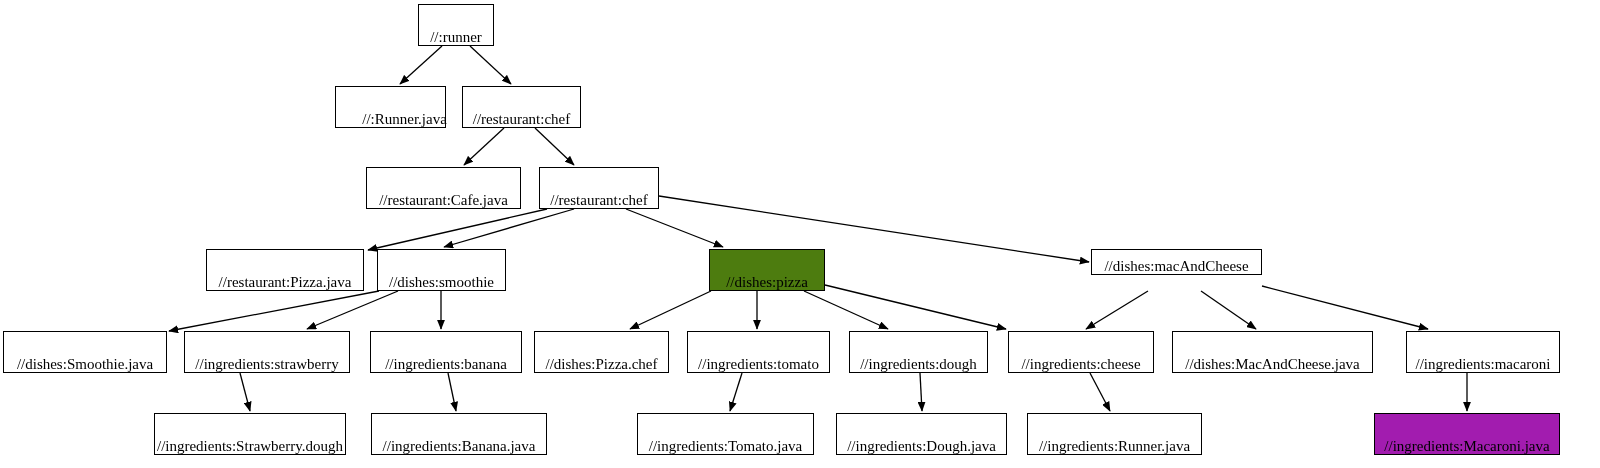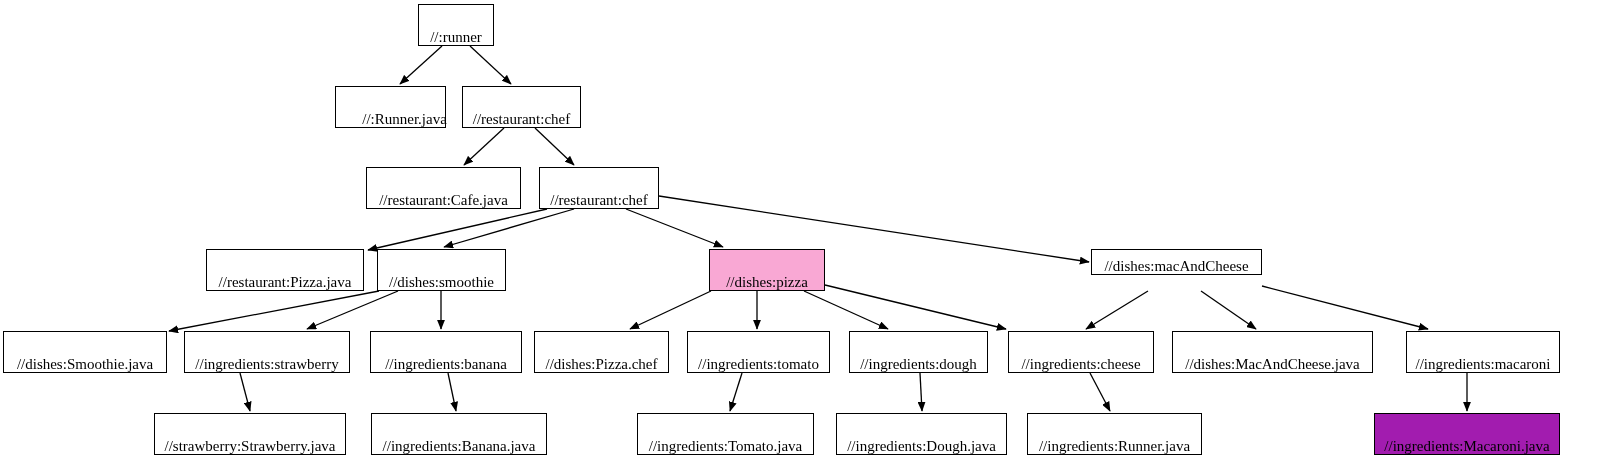--- a/index.html
+++ b/index.html
@@ -93,21 +93,21 @@
       </div>
       <div class="node" style="left: 539px; top: 167px; width: 120px; height: 42px; border-color: rgb(0, 0, 0); background: rgb(255, 255, 255);">
         <span class="node-label">//restaurant:chef</span>
       </div>
       <div class="node" style="left: 206px; top: 249px; width: 158px; height: 42px; border-color: rgb(0, 0, 0); background: rgb(255, 255, 255);">
         <span class="node-label">//restaurant:Pizza.java</span>
       </div>
       <div class="node" style="left: 377px; top: 249px; width: 129px; height: 42px; border-color: rgb(0, 0, 0); background: rgb(255, 255, 255);">
         <span class="node-label">//dishes:smoothie</span>
       </div>
-      <div class="node" style="left: 709px; top: 249px; width: 116px; height: 42px; border-color: rgb(0, 0, 0); background: #f9a8d4;">
+      <div class="node" style="left: 709px; top: 249px; width: 116px; height: 42px; border-color: rgb(0, 0, 0); background: #4d7c0f;">
         <span class="node-label">//dishes:pizza</span>
       </div>
       <div class="node" style="left: 1091px; top: 249px; width: 171px; height: 26px; border-color: rgb(0, 0, 0); background: rgb(255, 255, 255);">
         <span class="node-label">//dishes:macAndCheese</span>
       </div>
       <div class="node" style="left: 3px; top: 331px; width: 164px; height: 42px; border-color: rgb(0, 0, 0); background: rgb(255, 255, 255);">
         <span class="node-label">//dishes:Smoothie.java</span>
       </div>
       <div class="node" style="left: 184px; top: 331px; width: 166px; height: 42px; border-color: rgb(0, 0, 0); background: rgb(255, 255, 255);">
         <span class="node-label">//ingredients:strawberry</span>
@@ -127,21 +127,21 @@
       <div class="node" style="left: 1008px; top: 331px; width: 146px; height: 42px; border-color: rgb(0, 0, 0); background: rgb(255, 255, 255);">
         <span class="node-label">//ingredients:cheese</span>
       </div>
       <div class="node" style="left: 1172px; top: 331px; width: 201px; height: 42px; border-color: rgb(0, 0, 0); background: rgb(255, 255, 255);">
         <span class="node-label">//dishes:MacAndCheese.java</span>
       </div>
       <div class="node" style="left: 1390px; top: 331px; width: 154px; height: 42px; border-color: rgb(0, 0, 0); background: rgb(255, 255, 255); margin-left: 16px;">
         <span class="node-label">//ingredients:macaroni</span>
       </div>
       <div class="node" style="left: 154px; top: 413px; width: 192px; height: 42px; border-color: rgb(0, 0, 0); background: rgb(255, 255, 255);">
-        <span class="node-label">//strawberry:Strawberry.java</span>
+        <span class="node-label">//ingredients:Strawberry.dough</span>
       </div>
       <div class="node" style="left: 371px; top: 413px; width: 176px; height: 42px; border-color: rgb(0, 0, 0); background: rgb(255, 255, 255);">
         <span class="node-label">//ingredients:Banana.java</span>
       </div>
       <div class="node" style="left: 637px; top: 413px; width: 177px; height: 42px; border-color: rgb(0, 0, 0); background: rgb(255, 255, 255);">
         <span class="node-label">//ingredients:Tomato.java</span>
       </div>
       <div class="node" style="left: 836px; top: 413px; width: 171px; height: 42px; border-color: rgb(0, 0, 0); background: rgb(255, 255, 255);">
         <span class="node-label">//ingredients:Dough.java</span>
       </div>

